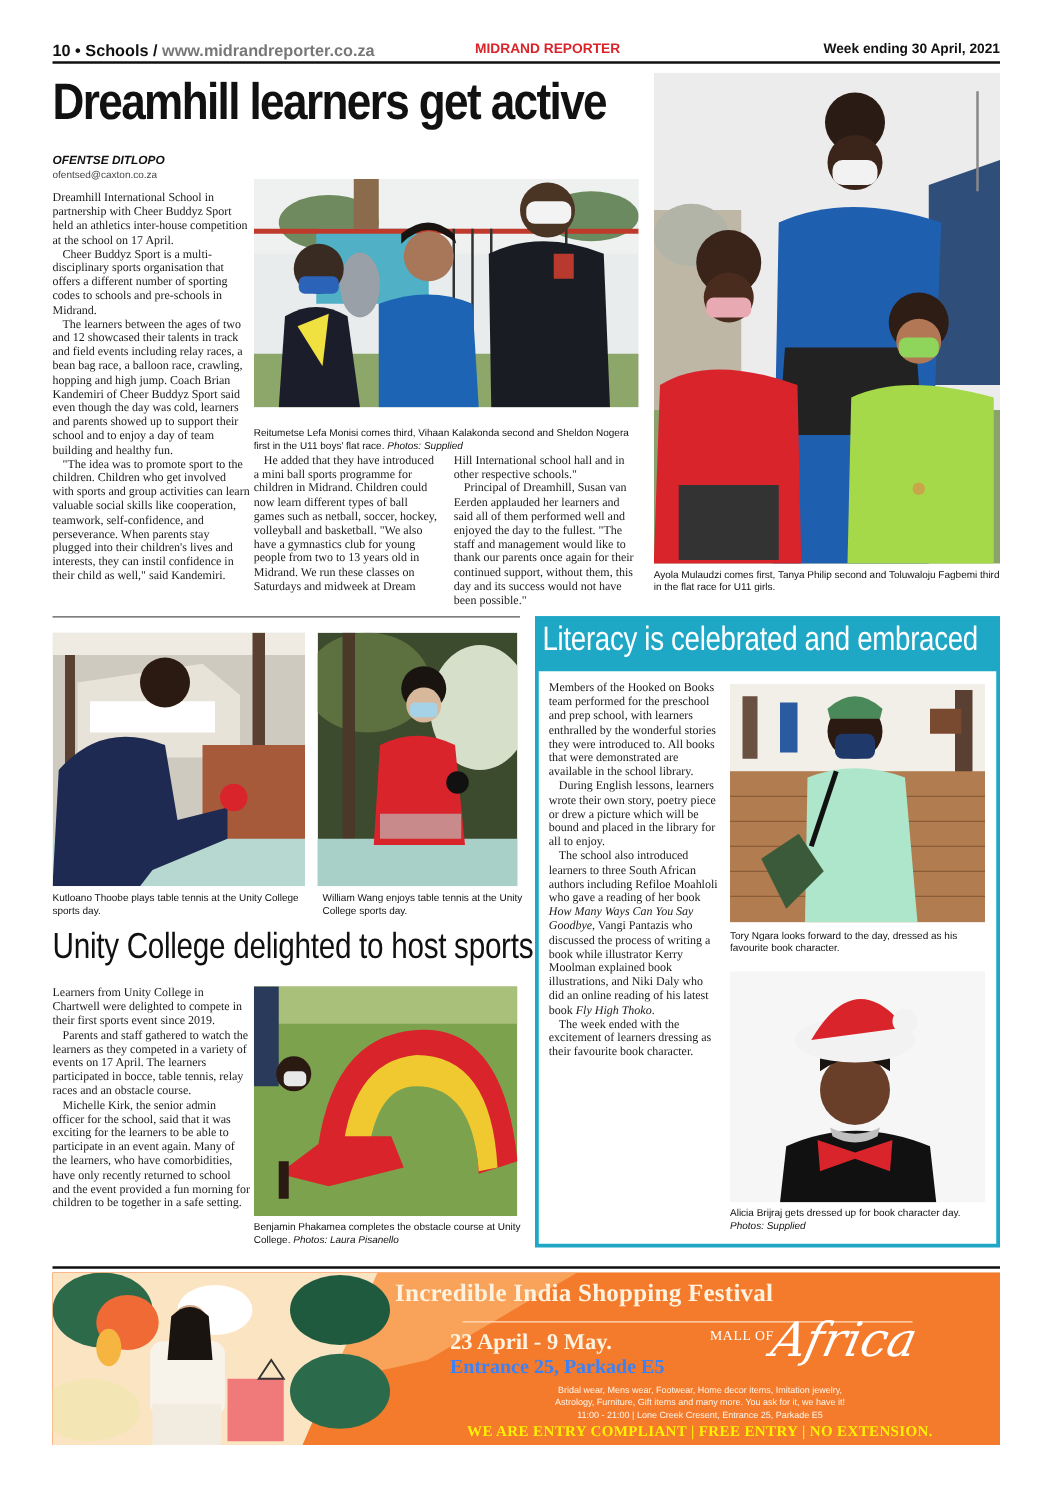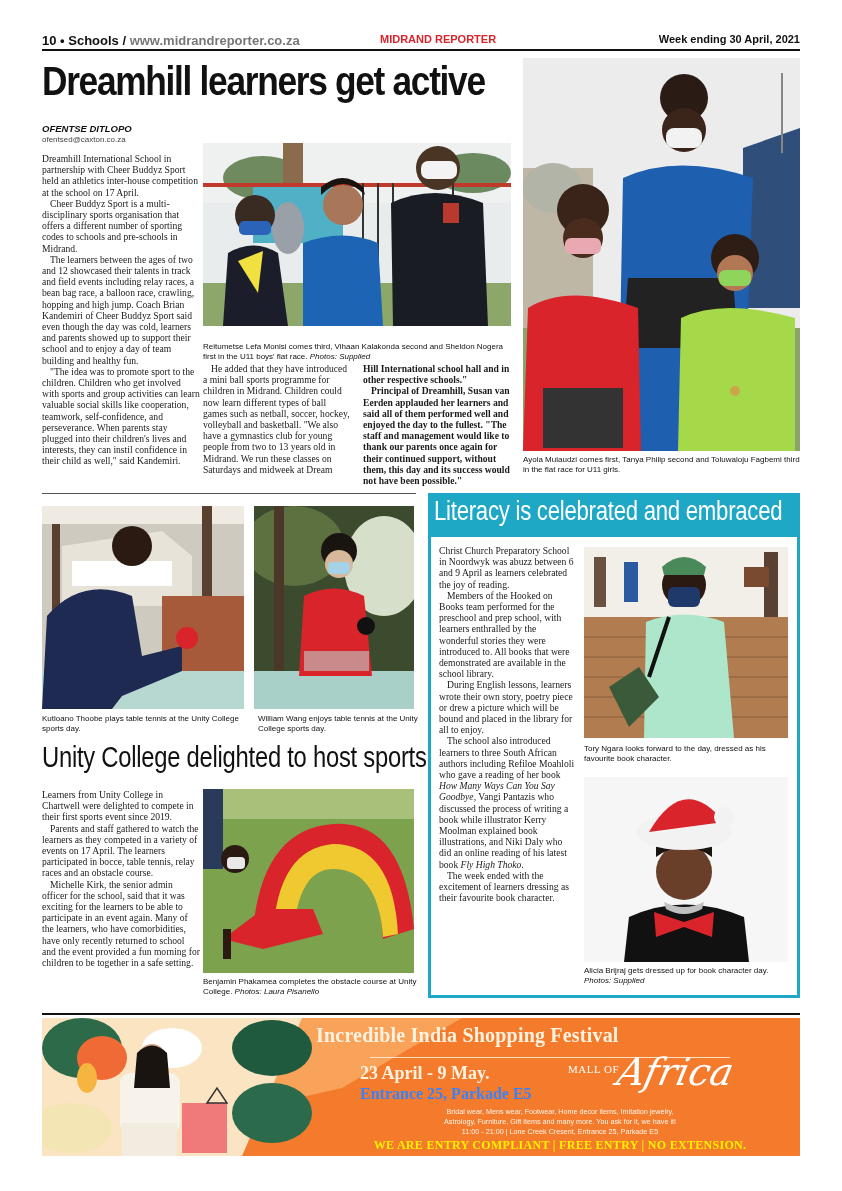--- a/index.html
+++ b/index.html
@@ -101,21 +101,21 @@
     <rect x="240" y="60" width="16" height="20" fill="#b83a2e"></rect>
   </svg>
 </div>
 <div class="abs caption" style="left:203px; top:342px; width:310px;">
   <span>Reitumetse Lefa Monisi comes third, Vihaan Kalakonda second and Sheldon Nogera first in the U11 boys' flat race.</span> <i>Photos: Supplied</i>
 </div>
 
 <div class="abs body-text" style="left:203px; top:363px; width:150px;">
   <p style="text-indent:8px">He added that they have introduced a mini ball sports programme for children in Midrand. Children could now learn different types of ball games such as netball, soccer, hockey, volleyball and basketball. "We also have a gymnastics club for young people from two to 13 years old in Midrand. We run these classes on Saturdays and midweek at Dream</p>
 </div>
-<div class="abs body-text" style="left:363px; top:363px; width:150px;font-weight:bold;">
+<div class="abs body-text" style="left:363px; top:363px; width:150px;">
   <p>Hill International school hall and in other respective schools."</p>
   <p>Principal of Dreamhill, Susan van Eerden applauded her learners and said all of them performed well and enjoyed the day to the fullest. "The staff and management would like to thank our parents once again for their continued support, without them, this day and its success would not have been possible."</p>
 </div>
 
 <div class="abs photo" style="left:523px; top:58px; width:277px; height:393px;">
   <svg width="277" height="393" viewBox="0 0 277 393">
     <rect width="277" height="393" fill="#ececec"></rect>
     <rect y="270" width="277" height="123" fill="#8aa36a"></rect>
     <rect x="0" y="110" width="70" height="160" fill="#bfb7a6"></rect>
     <path d="M220 90 L277 70 L277 250 L220 250 Z" fill="#2f4f7a"></path>
@@ -198,21 +198,20 @@
 </div>
 <div class="abs caption" style="left:203px; top:977px; width:215px;">
   <span>Benjamin Phakamea completes the obstacle course at Unity College.</span> <i>Photos: Laura Pisanello</i>
 </div>
 
 <div class="abs lit-box"></div>
 <div class="abs lit-head"></div>
 <div class="abs lit-title">Literacy is celebrated and embraced</div>
 
 <div class="abs body-text" style="left:439px; top:545px; width:138px;">
-  <p>Christ Church Preparatory School in Noordwyk was abuzz between 6 and 9 April as learners celebrated the joy of reading.</p>
   <p>Members of the Hooked on Books team performed for the preschool and prep school, with learners enthralled by the wonderful stories they were introduced to. All books that were demonstrated are available in the school library.</p>
   <p>During English lessons, learners wrote their own story, poetry piece or drew a picture which will be bound and placed in the library for all to enjoy.</p>
   <p><span>The school also introduced learners to three South African authors including Refiloe Moahloli who gave a reading of her book </span><i>How Many Ways Can You Say Goodbye</i><span>, Vangi Pantazis who discussed the process of writing a book while illustrator Kerry Moolman explained book illustrations, and Niki Daly who did an online reading of his latest book </span><i>Fly High Thoko</i><span>.</span></p>
   <p>The week ended with the excitement of learners dressing as their favourite book character.</p>
 </div>
 
 <div class="abs photo" style="left:584px; top:547px; width:204px; height:191px;">
   <svg width="204" height="191" viewBox="0 0 204 191">
     <rect width="204" height="191" fill="#e6e0d6"></rect>
     <rect x="0" y="0" width="204" height="70" fill="#f2efe8"></rect>

